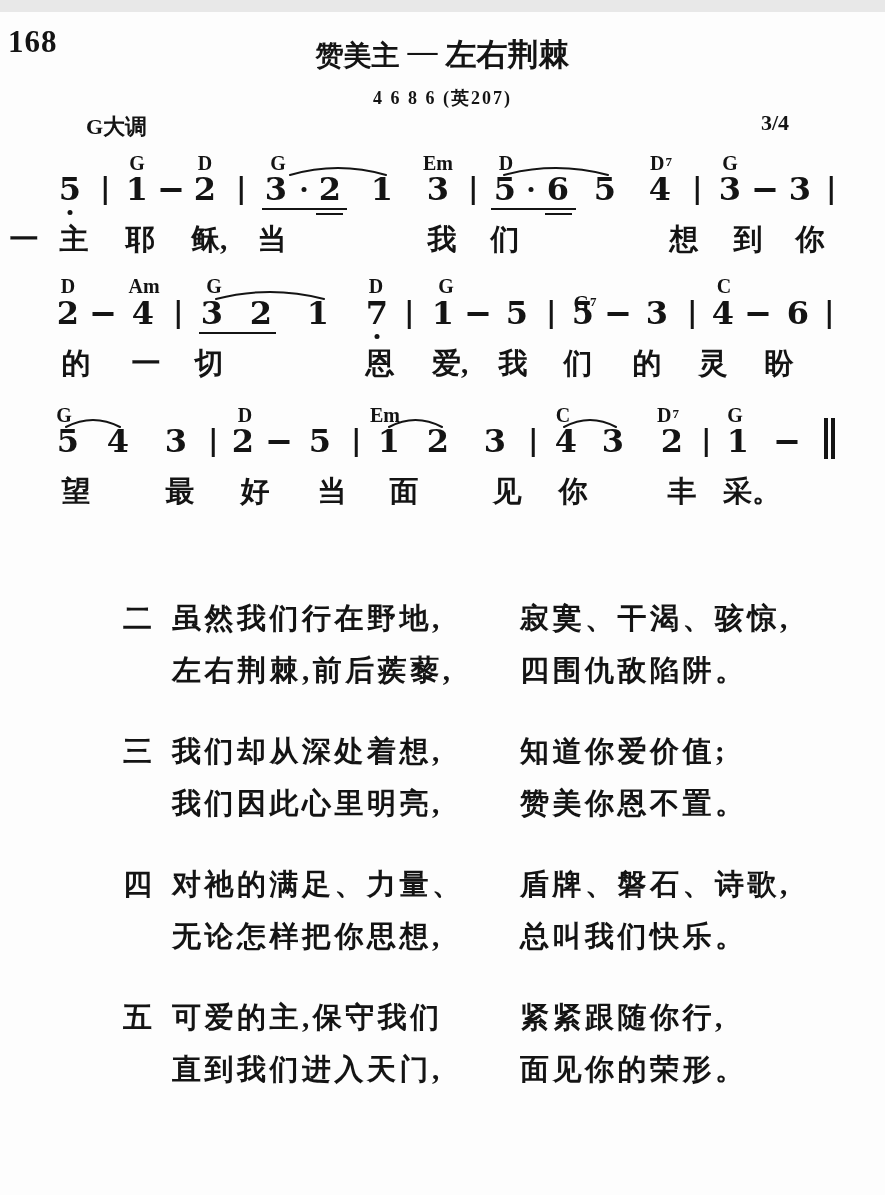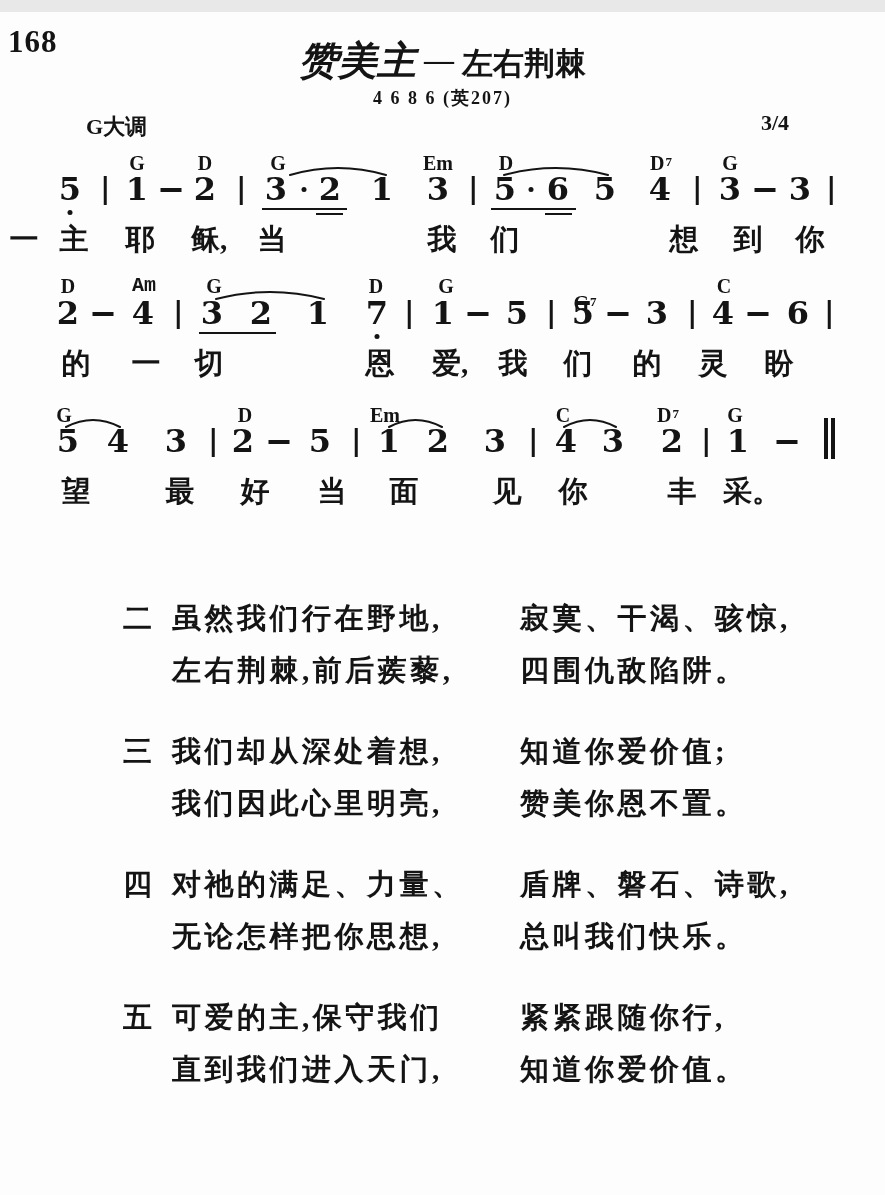--- a/index.html
+++ b/index.html
@@ -3,21 +3,21 @@
 <meta charset="utf-8">
 <style>
   html,body{margin:0;padding:0;background:#e8e8e8;}
   .page{
     position:relative; width:885px; height:1195px; margin:12px auto;
     background:#fdfdfd; color:#141414; overflow:hidden;
     font-family:"Liberation Serif", serif;
   }
   .pagenum{position:absolute; left:8px; top:12px; font-size:31px; font-weight:900; letter-spacing:1px;}
   .titleband{position:absolute; left:0; top:22px; width:885px; text-align:center; white-space:nowrap;}
-  .t-main{font-size:39px; font-weight:900;font-style:italic;}
+  .t-main{font-size:28px; font-weight:900;}
   .t-dash{font-size:30px; font-weight:900; margin:0 8px; vertical-align:4px;}
   .t-sub{font-size:31px; font-weight:800;}
   .meter{position:absolute; left:0; top:74px; width:885px; text-align:center; font-size:18px; font-weight:700; letter-spacing:2px;}
   .key{position:absolute; left:86px; top:100px; font-size:22px; font-weight:700;}
   .time{position:absolute; left:761px; top:98px; font-size:22px; font-weight:700;}
 
   
   .chord{position:absolute; transform:translateX(-50%); font-size:20px; font-weight:700; line-height:1; white-space:nowrap;}
   .chord .chord7{font-size:13px; vertical-align:4px; margin-left:1px;}
   .note{position:absolute; transform:translateX(-50%); font-family:"DejaVu Serif", serif;
@@ -95,21 +95,21 @@
       <div class="lyr" style="left: 74px; top: 213px;">主</div>
       <div class="lyr" style="left: 140px; top: 213px;">耶</div>
       <div class="lyr" style="left: 209px; top: 213px;">稣,</div>
       <div class="lyr" style="left: 272px; top: 213px;">当</div>
       <div class="lyr" style="left: 442px; top: 213px;">我</div>
       <div class="lyr" style="left: 505px; top: 213px;">们</div>
       <div class="lyr" style="left: 684px; top: 213px;">想</div>
       <div class="lyr" style="left: 748px; top: 213px;">到</div>
       <div class="lyr" style="left: 810px; top: 213px;">你</div>
       <div class="chord" style="left: 68px; top: 264px;"><span>D</span></div>
-      <div class="chord" style="left: 144px; top: 264px; font-family: Liberation Mono, monospace;"><span>Am</span></div>
+      <div class="chord" style="left: 144px; top: 264px;"><span>Am</span></div>
       <div class="chord" style="left: 214px; top: 264px;"><span>G</span></div>
       <div class="chord" style="left: 376px; top: 264px;"><span>D</span></div>
       <div class="chord" style="left: 446px; top: 264px;"><span>G</span></div>
       <div class="chord" style="left: 585px; top: 281px;"><span>G</span><span class="chord7">7</span></div>
       <div class="chord" style="left: 724px; top: 264px;"><span>C</span></div>
       <div class="note" style="left: 68px; top: 285px;">2</div>
       <div class="dash" style="left: 103px; top: 300px;"></div>
       <div class="note" style="left: 143px; top: 285px;">4</div>
       <div class="bar" style="left: 178px; top: 288px;"></div>
       <div class="note" style="left: 212px; top: 285px;">3</div>
@@ -201,15 +201,15 @@
       <div class="vtxt" style="left: 520px; top: 776px;">赞美你恩不置。</div>
       <div class="vtxt" style="left: 123px; top: 857px;">四</div>
       <div class="vtxt" style="left: 172px; top: 857px;">对祂的满足、力量、</div>
       <div class="vtxt" style="left: 520px; top: 857px;">盾牌、磐石、诗歌,</div>
       <div class="vtxt" style="left: 172px; top: 909px;">无论怎样把你思想,</div>
       <div class="vtxt" style="left: 520px; top: 909px;">总叫我们快乐。</div>
       <div class="vtxt" style="left: 123px; top: 990px;">五</div>
       <div class="vtxt" style="left: 172px; top: 990px;">可爱的主,保守我们</div>
       <div class="vtxt" style="left: 520px; top: 990px;">紧紧跟随你行,</div>
       <div class="vtxt" style="left: 172px; top: 1042px;">直到我们进入天门,</div>
-      <div class="vtxt" style="left: 520px; top: 1042px;">知道你爱价值。</div>
+      <div class="vtxt" style="left: 520px; top: 1042px;">面见你的荣形。</div>
     </div>
 </div>
 
 </body></html>

